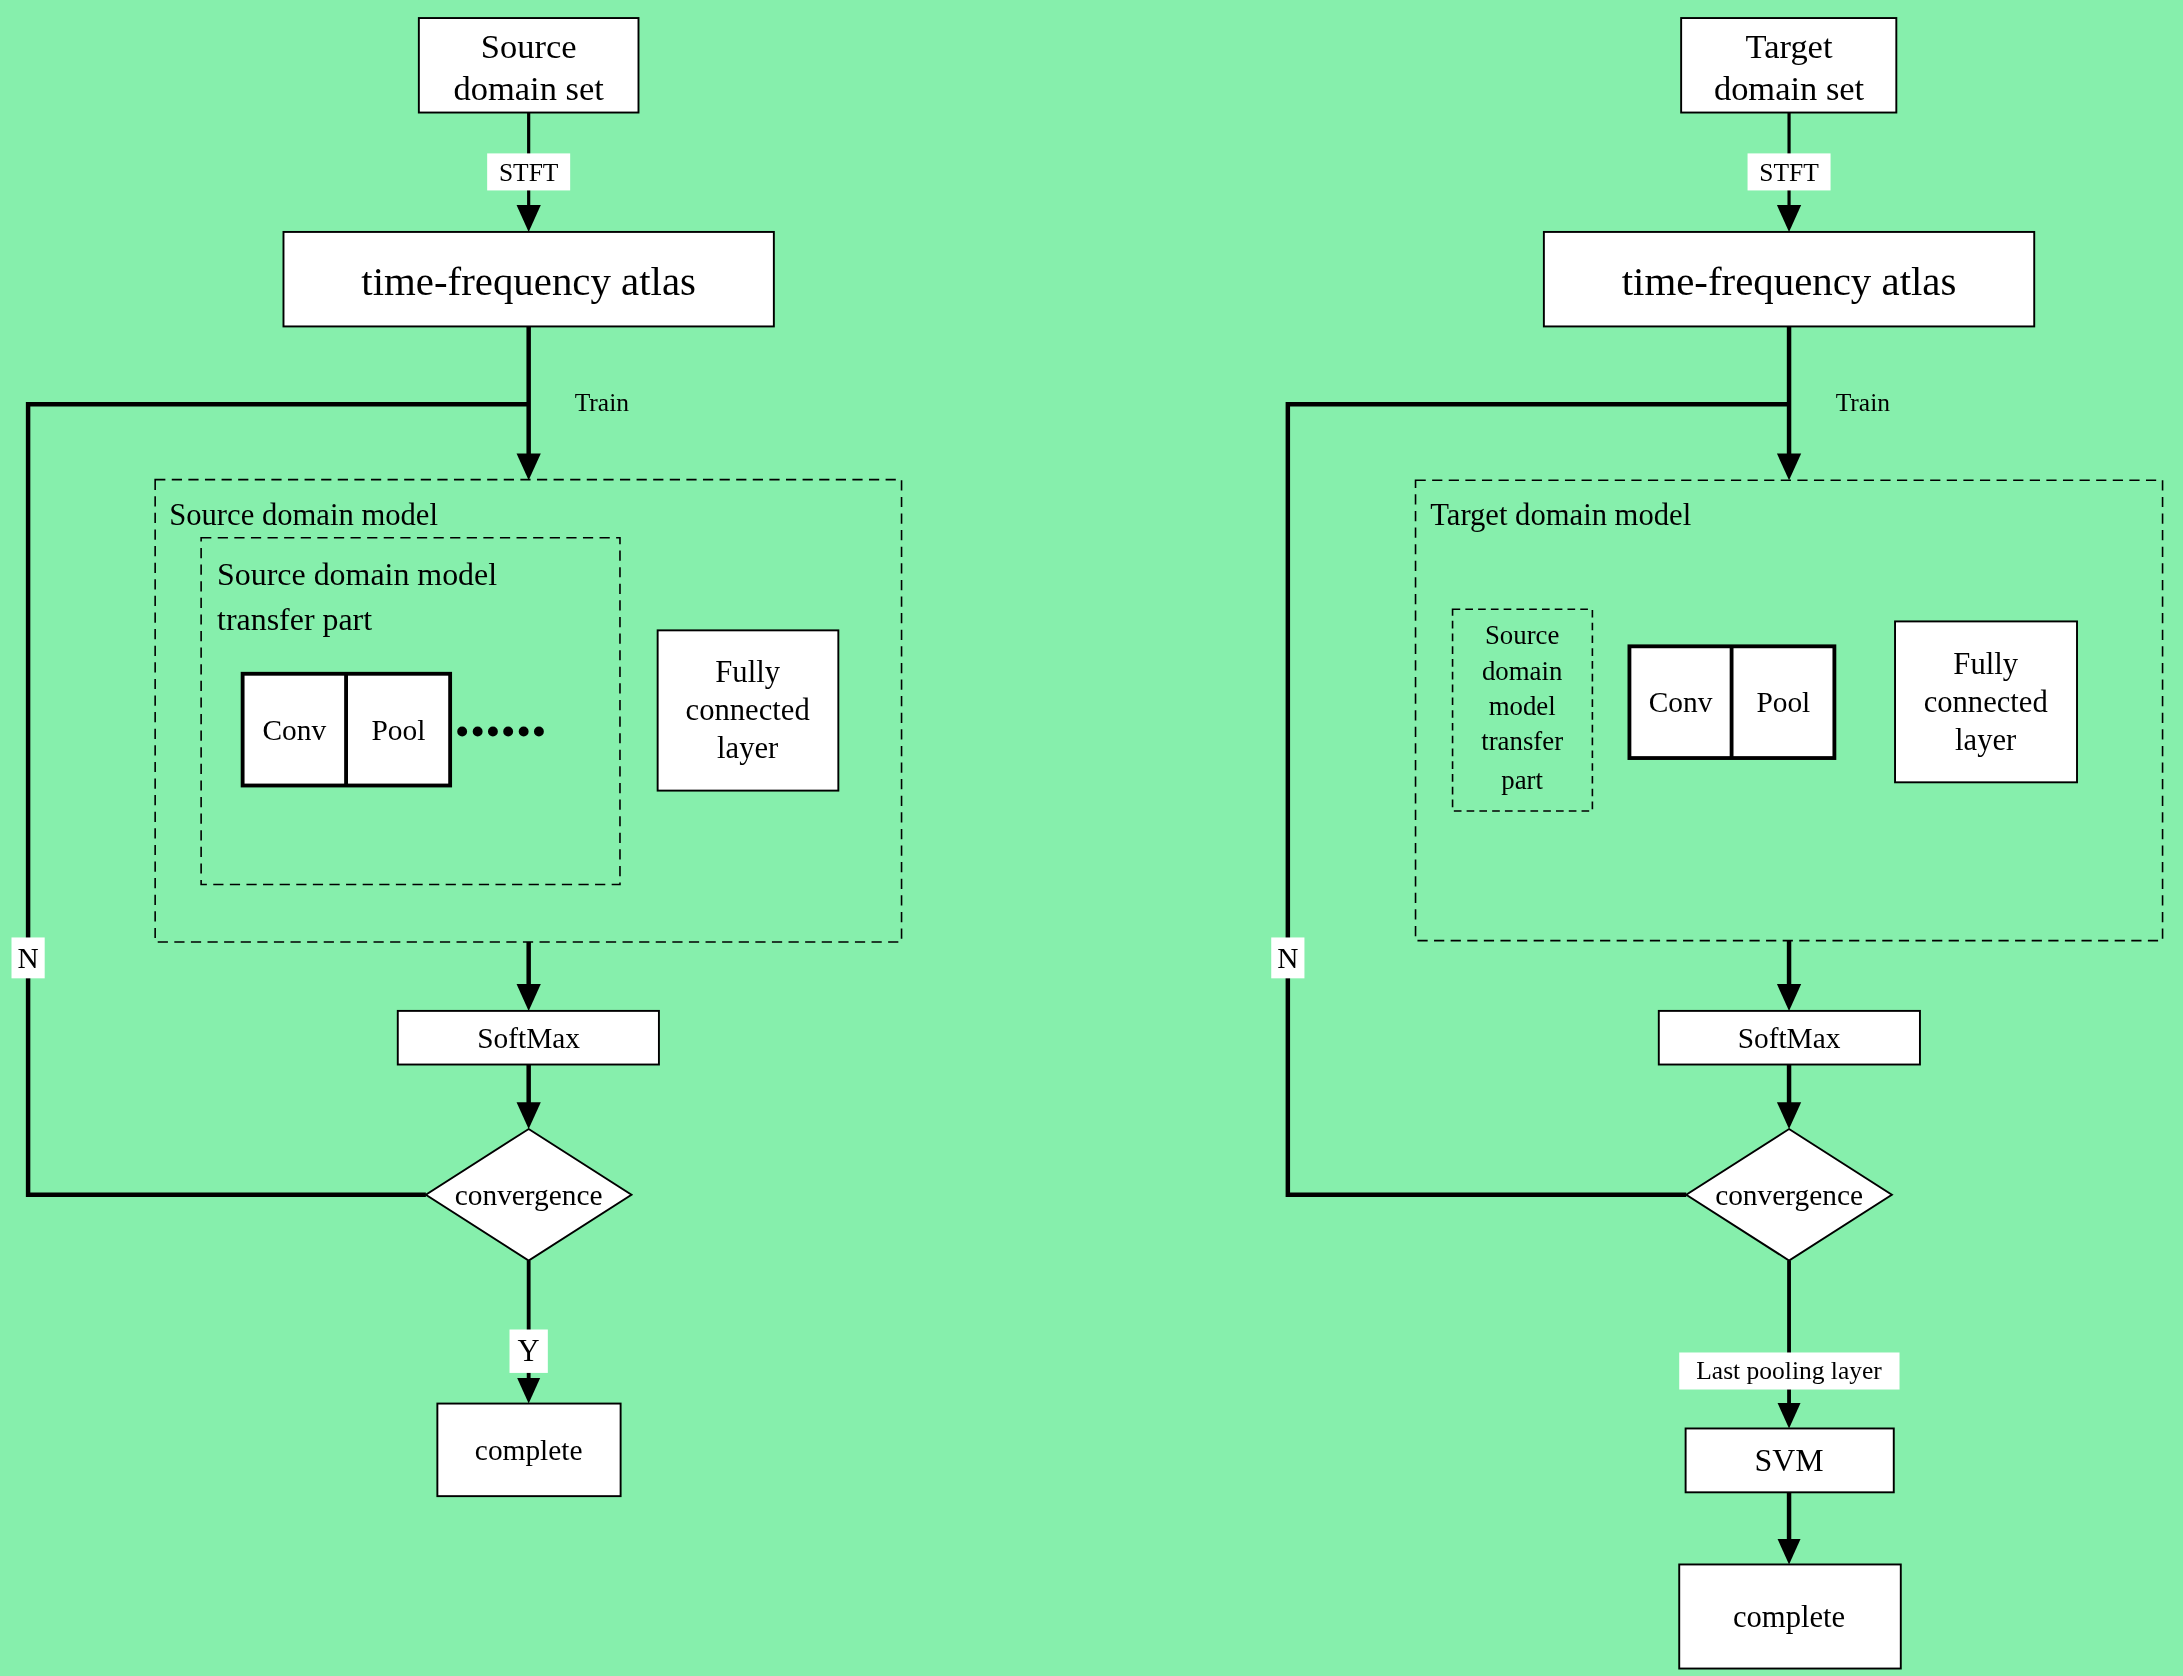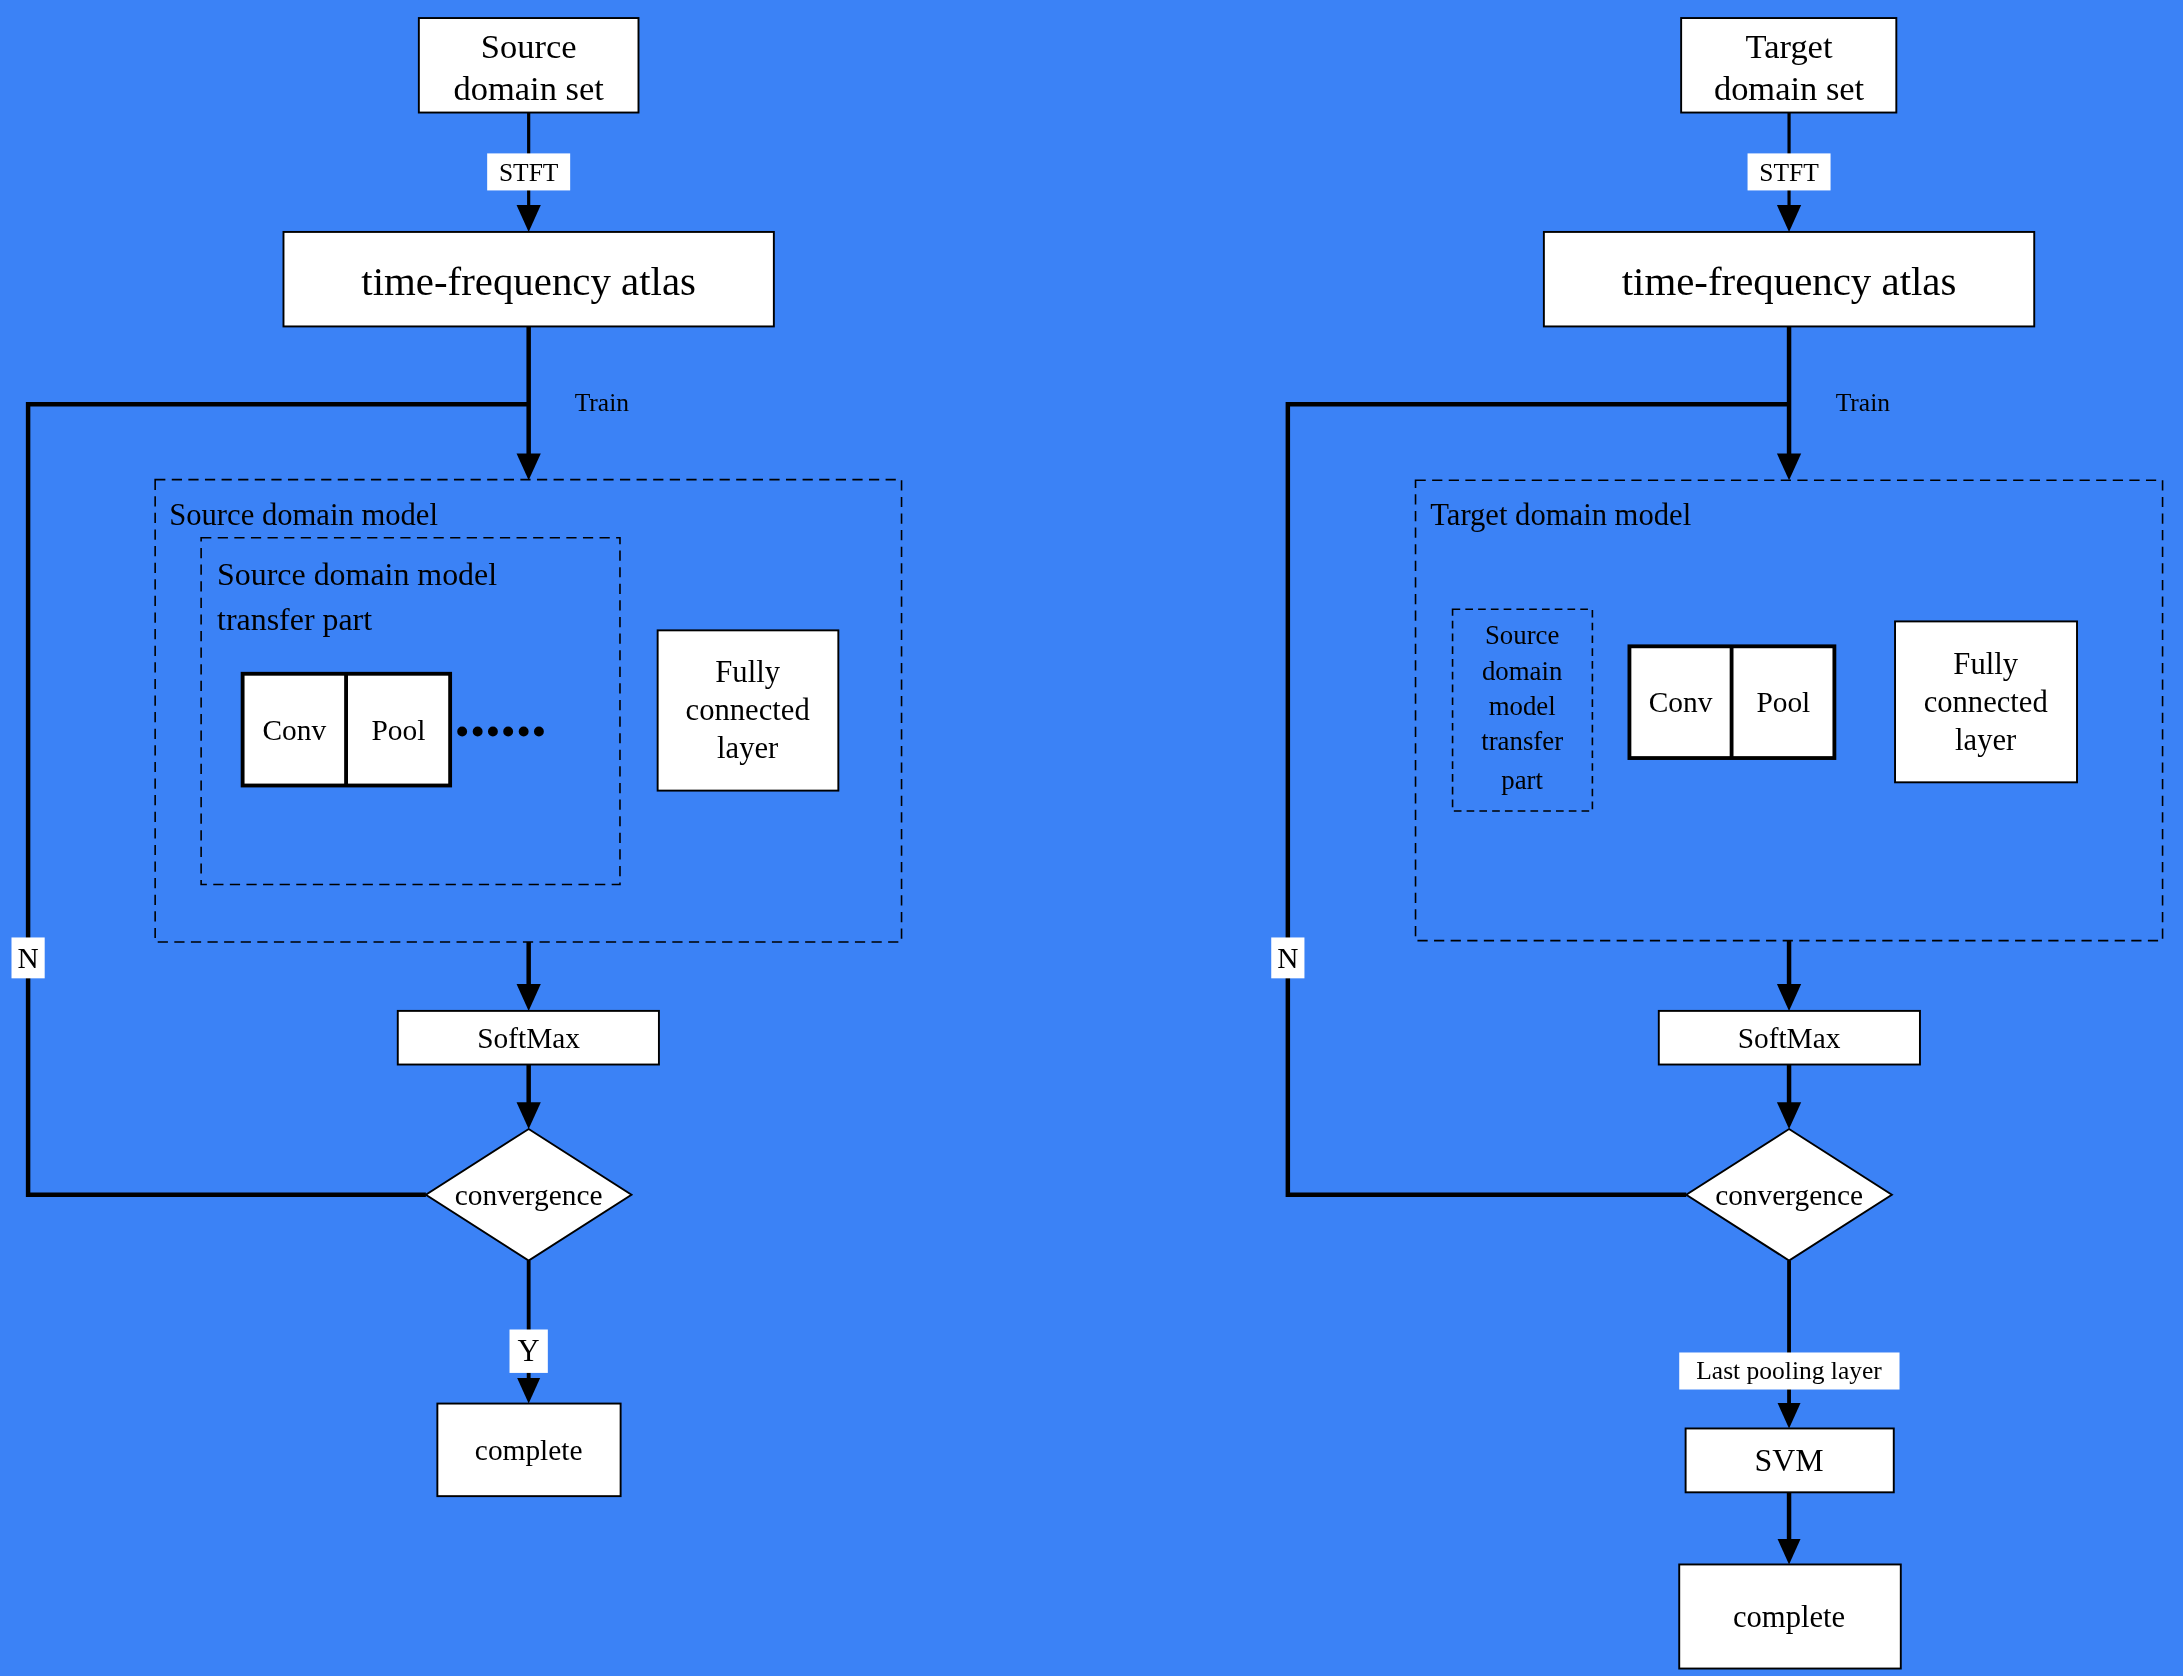--- a/index.html
+++ b/index.html
@@ -1,16 +1,16 @@
 <!DOCTYPE html>
 <html style="font-size:10.2px"><head>
 <meta charset="utf-8">
 <style>
   html,body{margin:0;padding:0;background:#ffffff;}
-  #canvas{position:relative;width:2183px;height:1677px;background:#3b82f6;overflow:hidden;}
+  #canvas{position:relative;width:2183px;height:1677px;background:#86efac;overflow:hidden;}
   svg{position:absolute;left:0;top:0;}
   svg text{font-family:"Liberation Serif","DejaVu Serif",serif;fill:#000000;}
   .mid{text-anchor:middle;}
   .start{text-anchor:start;}
   .t54{font-size:54px;}
   .t64{font-size:64px;}
   .t50{font-size:50px;}
   .t48{font-size:48px;}
   .t46{font-size:46px;}
   .t42{font-size:42px;}

